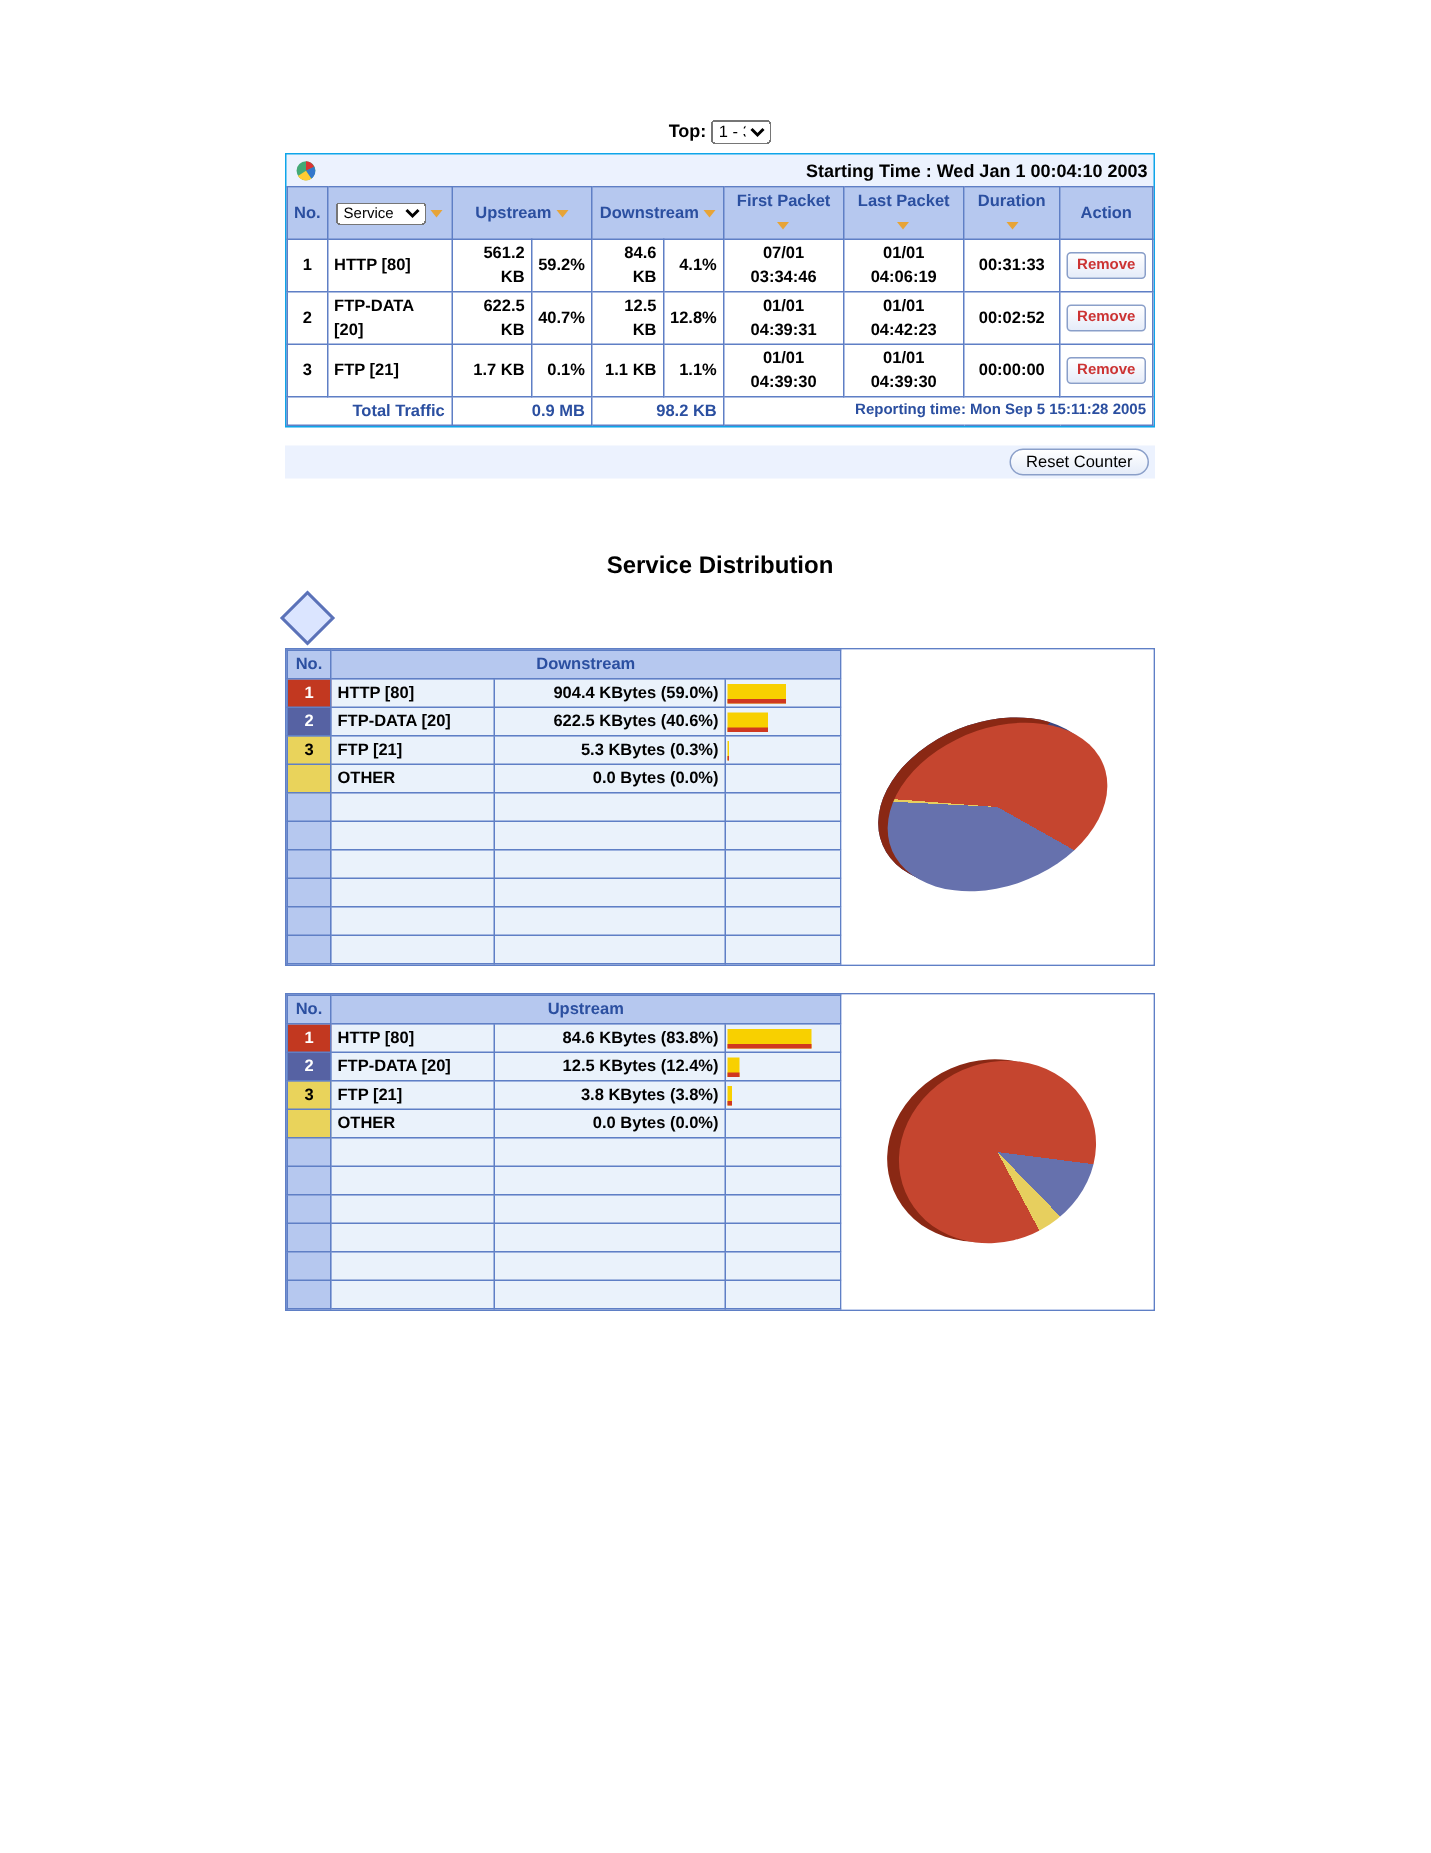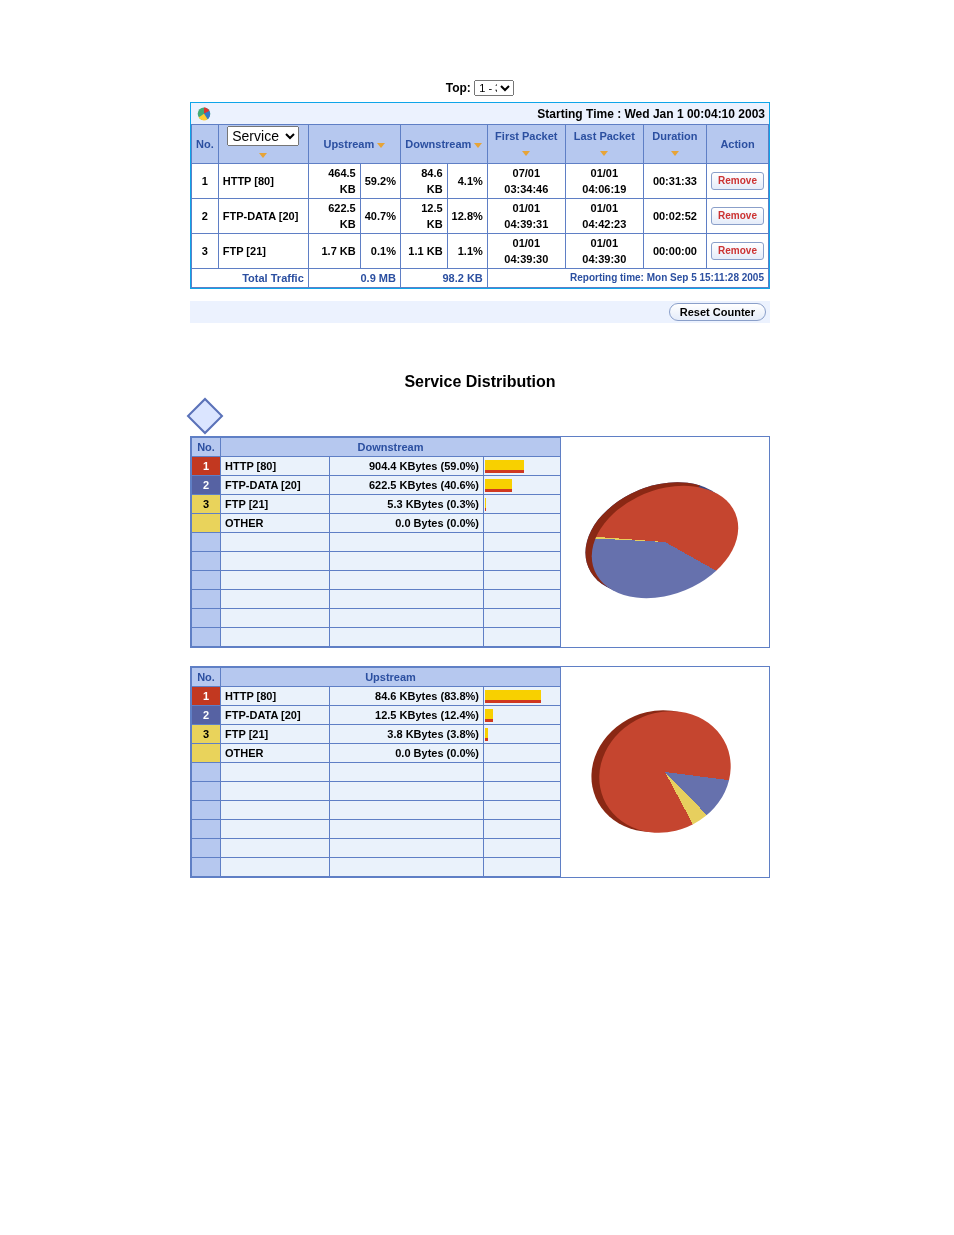--- a/index.html
+++ b/index.html
@@ -7,29 +7,29 @@
   .topbar { text-align:center; font-weight:bold; margin-bottom:6px; }
   .topbar select { font-size:11px; }
   .panel { border:1px solid #0ea5e9; }
   .panel-head-row { display:flex; align-items:center; justify-content:space-between; padding:0 4px; }
   .start-time { font-weight:bold; font-size:12px; }
   .pie-corner { width:18px; height:18px; }
 
   table.main { width:100%; border-collapse:collapse; font-size:11px; }
   table.main th, table.main td { border:1px solid #5f7fc5; padding:1px 4px; line-height:16px; }
   table.main th { background:#b6c8ef; color:#2b4fa0; font-weight:bold; }
-  .svc-select { font-size:14px; width:72px; }
+  .svc-select { font-size:10px; width:60px; }
   table.main td { font-weight:bold; text-align:right; background:#fff;}
   table.main td.l { text-align:left; }
   table.main td.c { text-align:center; }
   .tot-row td { background:#ecf2fe; color:#2b4fa0; font-weight:bold; text-align:center;}
   .rptime { font-size:10px; color:#2b4fa0; text-align:right; padding-right:4px;}
   .remove-btn { display:inline-block; border:1px solid #8a9fc9; border-radius:3px; background:linear-gradient(#fff,#e5ecf9); padding:0 6px; font-size:10px; color:#c33; font-weight:bold; cursor:pointer;}
   .reset-wrap { margin-top:12px; text-align:right; background:#ecf2fe; padding:2px 4px;}
-  .reset-btn { display:inline-block; border:1px solid #8a9fc9; border-radius:12px; background:linear-gradient(#fff,#e5ecf9); padding:2px 10px; font-size:11px; font-weight:bold; cursor:pointer;}
+  .reset-btn { display:inline-block; border:1px solid #8a9fc9; border-radius:12px; background:linear-gradient(#fff,#e5ecf9); padding:2px 10px; font-size:11px; font-weight:normal; cursor:pointer;}
 
   .section2 { margin-top:50px; }
   .sec-title { text-align:center; font-weight:bold; font-size:16px; margin-bottom:8px;}
   .dist-panel { border:1px solid #5f7fc5; background:#b6c8ef; padding:0; margin-bottom:18px;}
   .dist-flex { display:flex; }
   .dist-left { flex:0 0 370px; }
   .dist-right { flex:1; background:#fff; display:flex; align-items:center; justify-content:center; min-height:185px;}
   table.dist { width:100%; border-collapse:collapse; font-size:11px;}
   table.dist th, table.dist td { border:1px solid #5f7fc5; padding:1px 4px; line-height:16px; }
   table.dist thead th { background:#b6c8ef; color:#2b4fa0; font-weight:bold; text-align:center; }
@@ -111,21 +111,21 @@
           <th><span>First Packet</span> <span class="tri-down"></span></th>
           <th><span>Last Packet</span> <span class="tri-down"></span></th>
           <th><span>Duration</span> <span class="tri-down"></span></th>
           <th>Action</th>
         </tr>
       </thead>
       <tbody id="main-rows">
           <tr>
             <td class="c">1</td>
             <td class="l">HTTP [80]</td>
-            <td>464.5 KB</td>
+            <td>561.2 KB</td>
             <td>59.2%</td>
             <td>84.6 KB</td>
             <td>4.1%</td>
             <td class="c">07/01 03:34:46</td>
             <td class="c">01/01 04:06:19</td>
             <td class="c">00:31:33</td>
             <td class="c"><span class="remove-btn">Remove</span></td>
           </tr>
           <tr>
             <td class="c">2</td>

